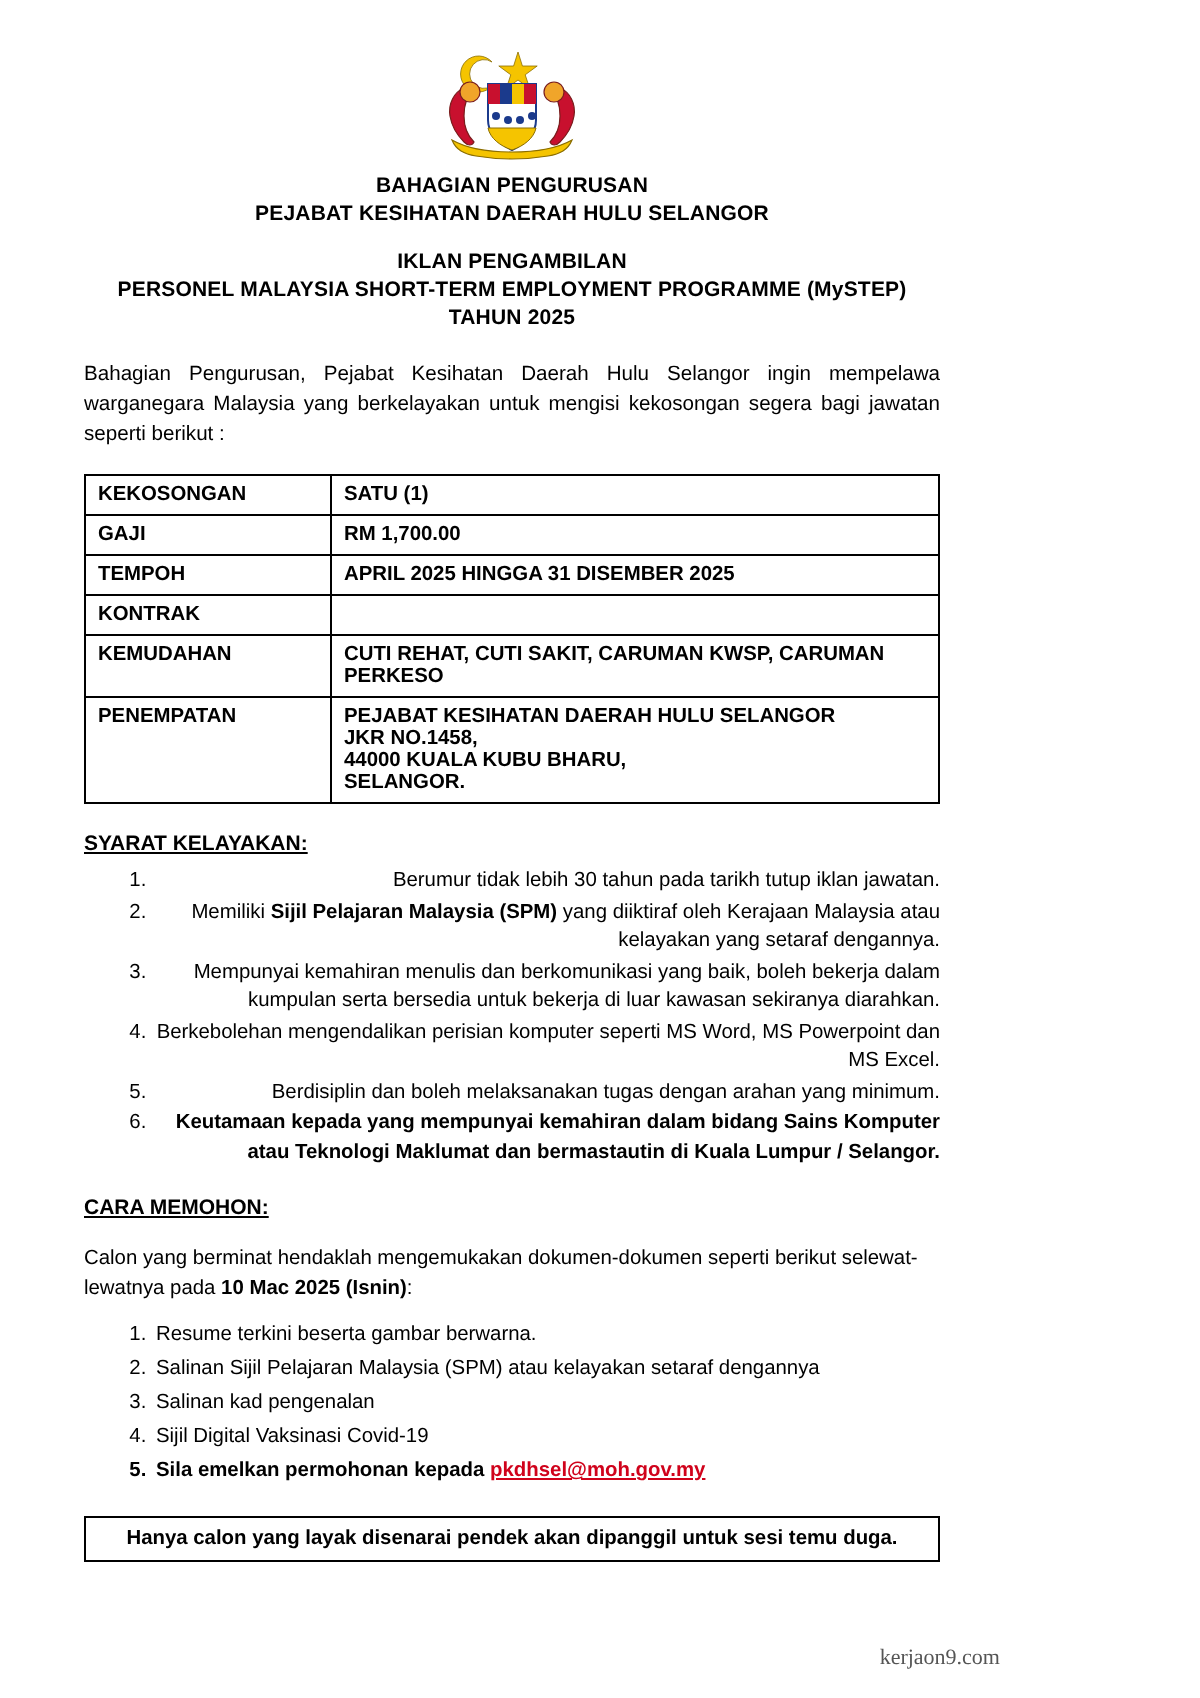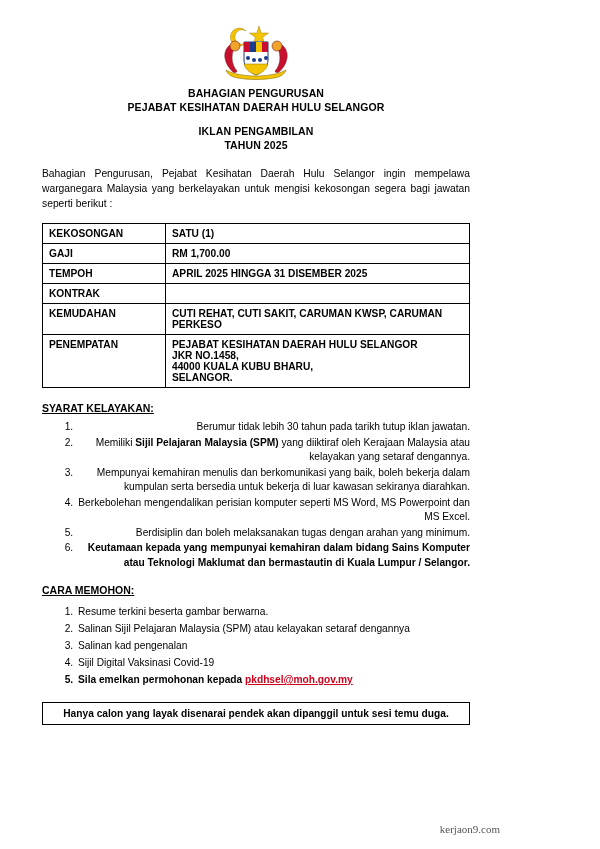--- a/index.html
+++ b/index.html
@@ -178,20 +178,21 @@
       <path d="M34 46 h24 c-1 5 -6 9 -12 11 c-6 -2 -11 -6 -12 -11 z" fill="#f5c400" stroke="#8a6d00" stroke-width="0.5"></path>
 
       <path d="M16 52 c14 8 46 8 60 0 c-2 5 -6 7 -12 8 c-12 2 -24 2 -36 0 c-6 -1 -10 -3 -12 -8 z" fill="#f5c400" stroke="#8a6d00" stroke-width="0.6"></path>
     </svg>
   </div>
 
   <div class="hdr">BAHAGIAN PENGURUSAN</div>
   <div class="hdr">PEJABAT KESIHATAN DAERAH HULU SELANGOR</div>
   <div class="hdr-gap"></div>
   <div class="hdr">IKLAN PENGAMBILAN</div>
+  <div class="hdr">PERSONEL MALAYSIA SHORT-TERM EMPLOYMENT PROGRAMME (MySTEP)</div>
   <div class="hdr">TAHUN 2025</div>
 
   <div class="intro">Bahagian Pengurusan, Pejabat Kesihatan Daerah Hulu Selangor ingin mempelawa warganegara Malaysia yang berkelayakan untuk mengisi kekosongan segera bagi jawatan seperti berikut :</div>
 
   <table class="main">
     <tbody>
       <tr>
         <td class="lbl">KEKOSONGAN</td>
         <td class="val">SATU (1)</td>
       </tr>
@@ -239,20 +240,23 @@
     </li>
     <li>
       <span>Berdisiplin dan boleh melaksanakan tugas dengan arahan yang minimum.</span>
     </li>
     <li>
       <b class="bold">Keutamaan kepada yang mempunyai kemahiran dalam bidang Sains Komputer atau Teknologi Maklumat dan bermastautin di Kuala Lumpur / Selangor.</b>
     </li>
   </ol>
 
   <div class="sect-title">CARA MEMOHON:</div>
+  <div class="para">
+    <span>Calon yang berminat hendaklah mengemukakan dokumen-dokumen seperti berikut selewat-lewatnya pada </span><b class="bold">10 Mac 2025 (Isnin)</b><span>:</span>
+  </div>
   <ol class="docs">
     <li>
       <span>Resume terkini beserta gambar berwarna.</span>
     </li>
     <li>
       <span>Salinan Sijil Pelajaran Malaysia (SPM) atau kelayakan setaraf dengannya</span>
     </li>
     <li>
       <span>Salinan kad pengenalan</span>
     </li>

